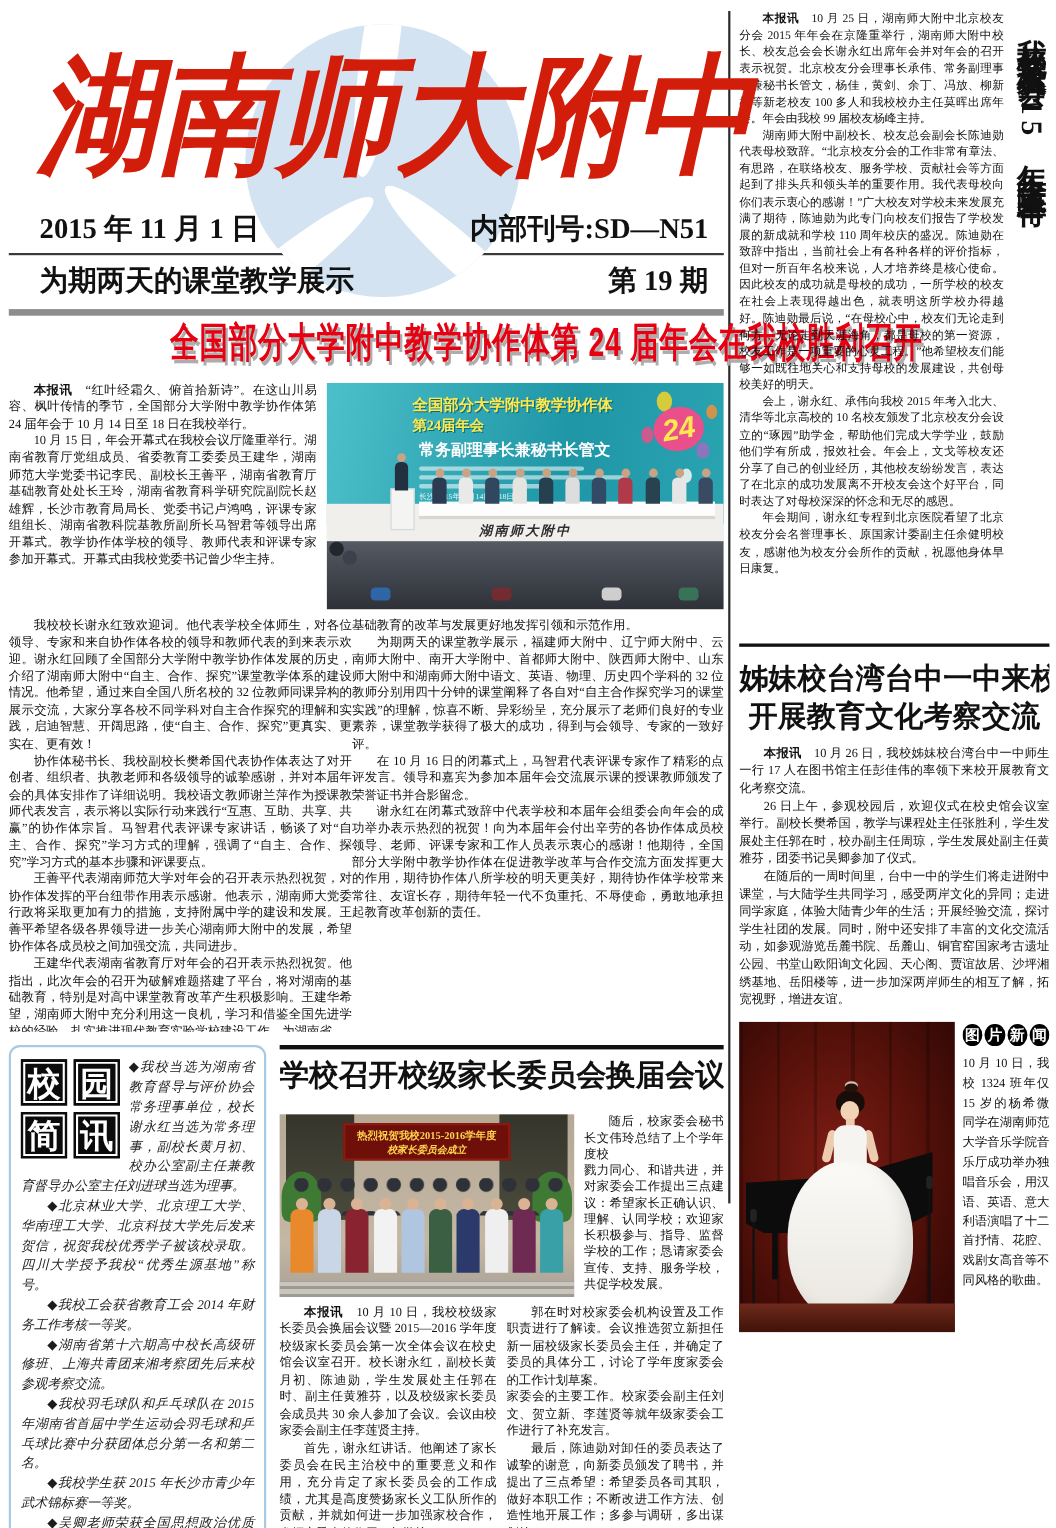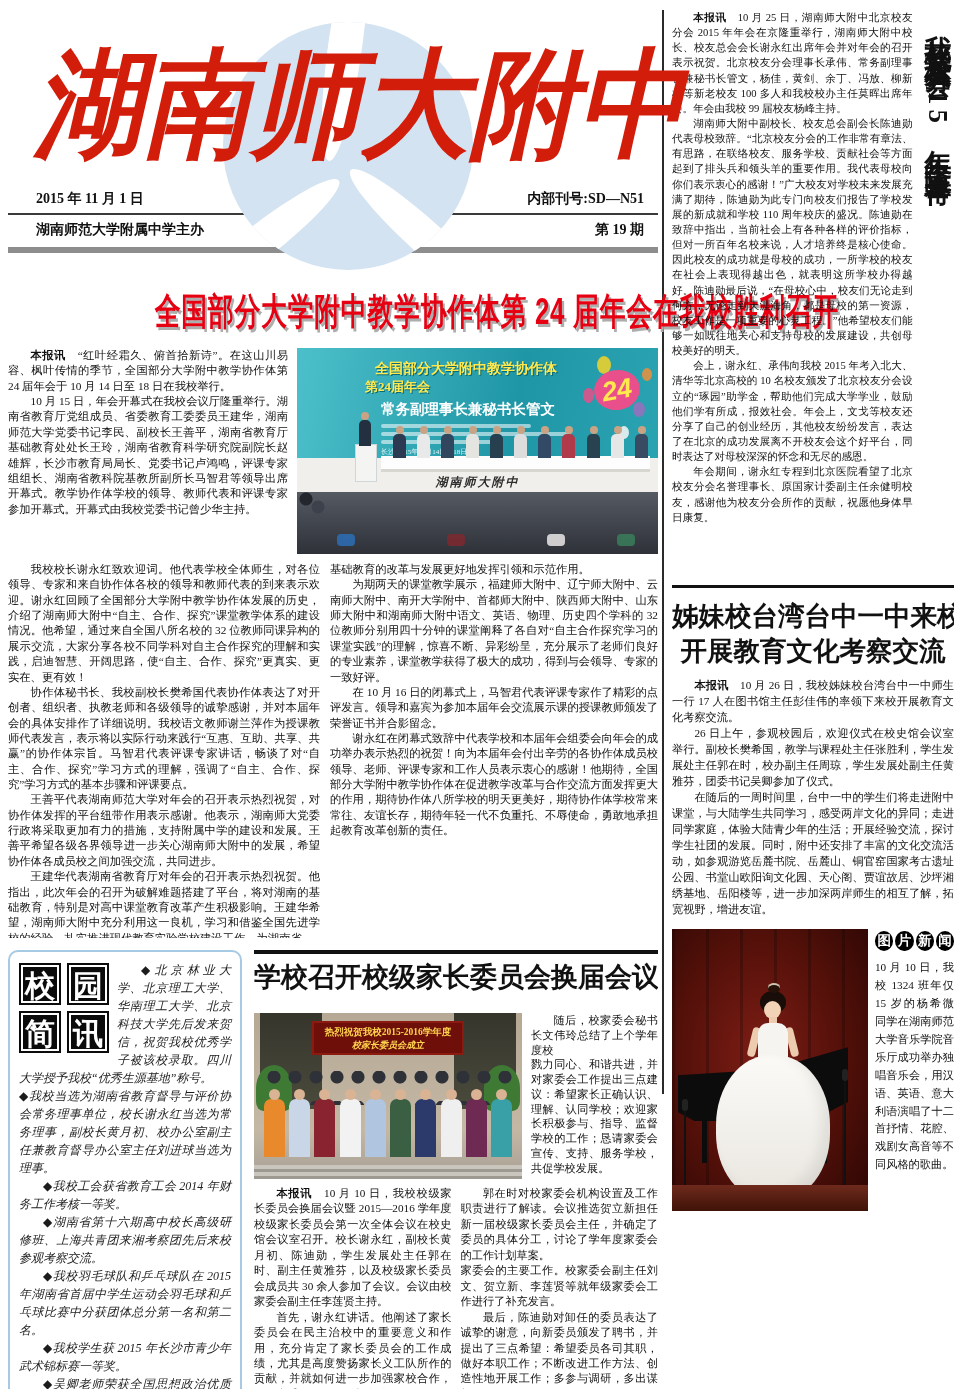--- a/index.html
+++ b/index.html
@@ -14,53 +14,53 @@
   .masthead{position:relative;height:256px}
   .emblem{position:absolute;left:215px;top:0;width:250px;height:248px;border-radius:50%;background:#d3e3f1;overflow:hidden}
   .emblem .arc{position:absolute;background:#fff;border-radius:50%}
   .arc.a1{width:34px;height:230px;left:105px;top:-90px;transform:rotate(8deg)}
   .arc.a2{width:34px;height:200px;left:20px;top:120px;transform:rotate(52deg)}
   .arc.a3{width:34px;height:200px;left:185px;top:115px;transform:rotate(-48deg)}
   .mast-title{position:relative;z-index:2;margin-top:16px;height:168px;line-height:168px;text-align:center;
     font-size:118px;font-weight:bold;color:#d31d0b;letter-spacing:0px;white-space:nowrap;
     transform:scaleX(.92);font-style:italic}
   .mast-row{position:relative;z-index:2;display:flex;justify-content:space-between;align-items:flex-end;
-    font-weight:bold;font-size:14px;padding:0 14px 3px 28px;white-space:nowrap}
+    font-weight:bold;font-size:26px;padding:0 14px 3px 28px;white-space:nowrap}
   .rule-thin{height:2px;background:#3a3a3a;margin-top:2px}
   .rule-thick{height:6px;background:#8d8d8d;margin-top:5px}
   .mast-row.r2{padding-top:6px}
 
   
   .headline-wrap{margin-top:9px;text-align:center;height:52px}
   .headline-red{display:inline-block;font-family:"Liberation Sans","DejaVu Sans",sans-serif;font-weight:bold;
     font-size:37px;color:#e60012;white-space:nowrap;transform:scaleX(.70);transform-origin:center;
     text-shadow:3px 3px 0 #adadad;letter-spacing:1px}
 
   
   p.body{font-size:11.3px;line-height:1.36;text-align:justify;text-indent:2em}
   p.body.cont{text-indent:0}
   b.lead{font-weight:bold}
 
   
   .art-main{margin-top:9px}
   .row1{display:flex;gap:9px;height:208px;overflow:hidden}
   .colA{width:280px;overflow:hidden}
-  .row2{display:flex;gap:10px;margin-top:6px;height:376px;overflow:hidden}
+  .row2{display:flex;margin-top:6px;height:376px;overflow:hidden}
   .colB{width:312px;overflow:hidden}
   .colC{flex:1;overflow:hidden}
 
   
   .photo-conf{position:relative;width:361px;height:206px;overflow:hidden;background:#e8e6e2;flex:none}
   .pc-sky{position:absolute;left:0;top:0;right:0;height:128px;background:linear-gradient(100deg,#4cc0ca,#1f96a6 60%,#2ba4b2)}
   .bal{position:absolute;border-radius:50%;opacity:.85}
   .pc-24{position:absolute;right:18px;top:22px;width:46px;height:40px;border-radius:50%;background:#e94f8a;
     color:#ffe94e;font-family:"Liberation Sans",sans-serif;font-weight:bold;font-size:27px;font-style:italic;
     text-align:center;line-height:40px;transform:rotate(-10deg)}
   .pc-t1{position:absolute;left:78px;top:12px;color:#ffe94e;font-weight:bold;font-size:14px;white-space:nowrap;text-shadow:1px 1px 0 #0a6a78}
-  .pc-t2{position:absolute;left:68px;top:30px;color:#ffe94e;font-weight:bold;font-size:13px;text-shadow:1px 1px 0 #0a6a78}
+  .pc-t2{position:absolute;left:78px;top:30px;color:#ffe94e;font-weight:bold;font-size:13px;text-shadow:1px 1px 0 #0a6a78}
   .pc-t3{position:absolute;left:84px;top:52px;color:#fff;font-weight:bold;font-size:14.5px;white-space:nowrap;font-family:"Liberation Sans",sans-serif}
   .pc-bars i{position:absolute;height:4px;background:rgba(255,255,255,.55);left:84px;border-radius:2px}
   .pc-bars i:nth-child(1){top:76px;width:150px}
   .pc-bars i:nth-child(2){top:84px;width:190px}
   .pc-bars i:nth-child(3){top:92px;width:120px}
   .pc-date{position:absolute;left:84px;top:99px;color:#eaf7f9;font-size:7px;white-space:nowrap}
   .pc-people{position:absolute;left:96px;right:10px;top:86px;display:flex;justify-content:space-between}
   .pc-people i{width:13px;height:24px;border-radius:5px 5px 0 0;position:relative}
   .pc-people i::before{content:"";position:absolute;top:-8px;left:3px;width:8px;height:8px;border-radius:50%;background:#caa284}
   .pc-podium{position:absolute;left:58px;top:96px;width:22px;height:38px;background:#f4f4f2;border:1px solid #cfd6d8}
@@ -159,21 +159,21 @@
           <i class="arc a2"></i>
           <i class="arc a3"></i>
       </div>
       <div class="mast-title">湖南师大附中</div>
       <div class="mast-row">
         <span>2015 年 11 月 1 日</span>
         <span>内部刊号:SD—N51</span>
       </div>
       <div class="rule-thin"></div>
       <div class="mast-row r2">
-        <span>湖南师范大学附属中学主办</span>
+        <span>为期两天的课堂教学展示</span>
         <span>第 19 期</span>
       </div>
       <div class="rule-thick"></div>
     </header>
 
     <div class="headline-wrap">
       <h1 class="headline-red">全国部分大学附中教学协作体第 24 届年会在我校胜利召开</h1>
     </div>
 
     <section class="art-main">
@@ -249,22 +249,22 @@
         <div class="jx-title">
           <div class="jx-row">
             <div class="jx-sq">校</div>
             <div class="jx-sq">园</div>
           </div>
           <div class="jx-row">
             <div class="jx-sq">简</div>
             <div class="jx-sq">讯</div>
           </div>
         </div>
+        <p class="jx-item first">◆我校当选为湖南省教育督导与评价协会常务理事单位，校长谢永红当选为常务理事，副校长黄月初、校办公室副主任兼教育督导办公室主任刘进球当选为理事。</p>
         <p class="jx-item">◆北京林业大学、北京理工大学、华南理工大学、北京科技大学先后发来贺信，祝贺我校优秀学子被该校录取。四川大学授予我校“优秀生源基地”称号。</p>
-        <p class="jx-item first">◆我校当选为湖南省教育督导与评价协会常务理事单位，校长谢永红当选为常务理事，副校长黄月初、校办公室副主任兼教育督导办公室主任刘进球当选为理事。</p>
         <p class="jx-item">◆我校工会获省教育工会 2014 年财务工作考核一等奖。</p>
         <p class="jx-item">◆湖南省第十六期高中校长高级研修班、上海共青团来湘考察团先后来校参观考察交流。</p>
         <p class="jx-item">◆我校羽毛球队和乒乓球队在 2015 年湖南省首届中学生运动会羽毛球和乒乓球比赛中分获团体总分第一名和第二名。</p>
         <p class="jx-item">◆我校学生获 2015 年长沙市青少年武术锦标赛一等奖。</p>
         <p class="jx-item">◆吴卿老师荣获全国思想政治优质课竞赛一等奖。</p>
 
       </aside>
 
       <section class="family">
         <div class="fam-rule"></div>

